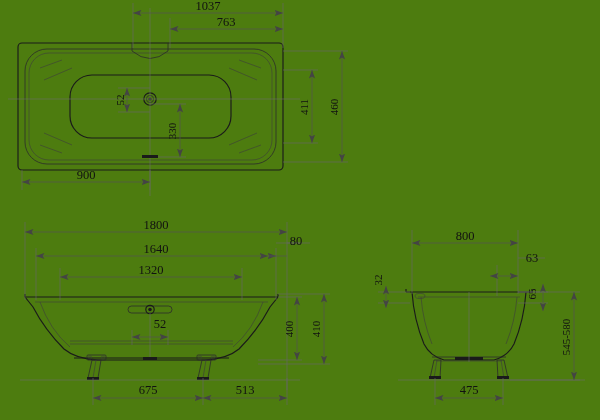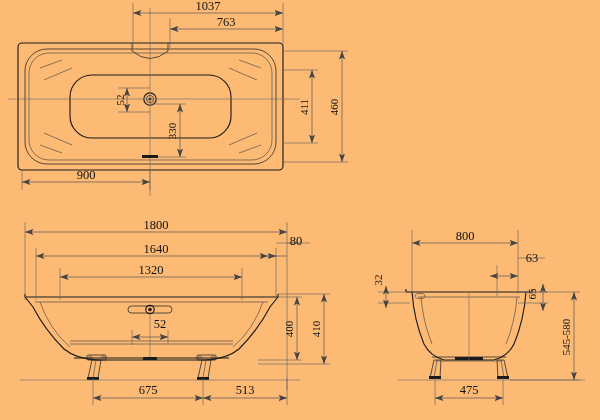--- a/index.html
+++ b/index.html
@@ -12,21 +12,21 @@
     width: 600px;
     height: 420px;
     overflow: hidden;
     font-family: "Liberation Serif", "DejaVu Serif", serif;
     color: #000000;
   }
   #drawing-root {
     position: relative;
     width: 600px;
     height: 420px;
-    background: #fdba74;
+    background: #4d7c0f;
     text-decoration: underline;
   }
   svg#blueprint {
     display: block;
     width: 600px;
     height: 420px;
   }
   .obj      { fill: none; stroke: #1a1a1a; stroke-width: 1.15; }
   .obj-thin { fill: none; stroke: #2b2b2b; stroke-width: 0.8; }
   .obj-hair { fill: none; stroke: #3d3d3d; stroke-width: 0.6; }

